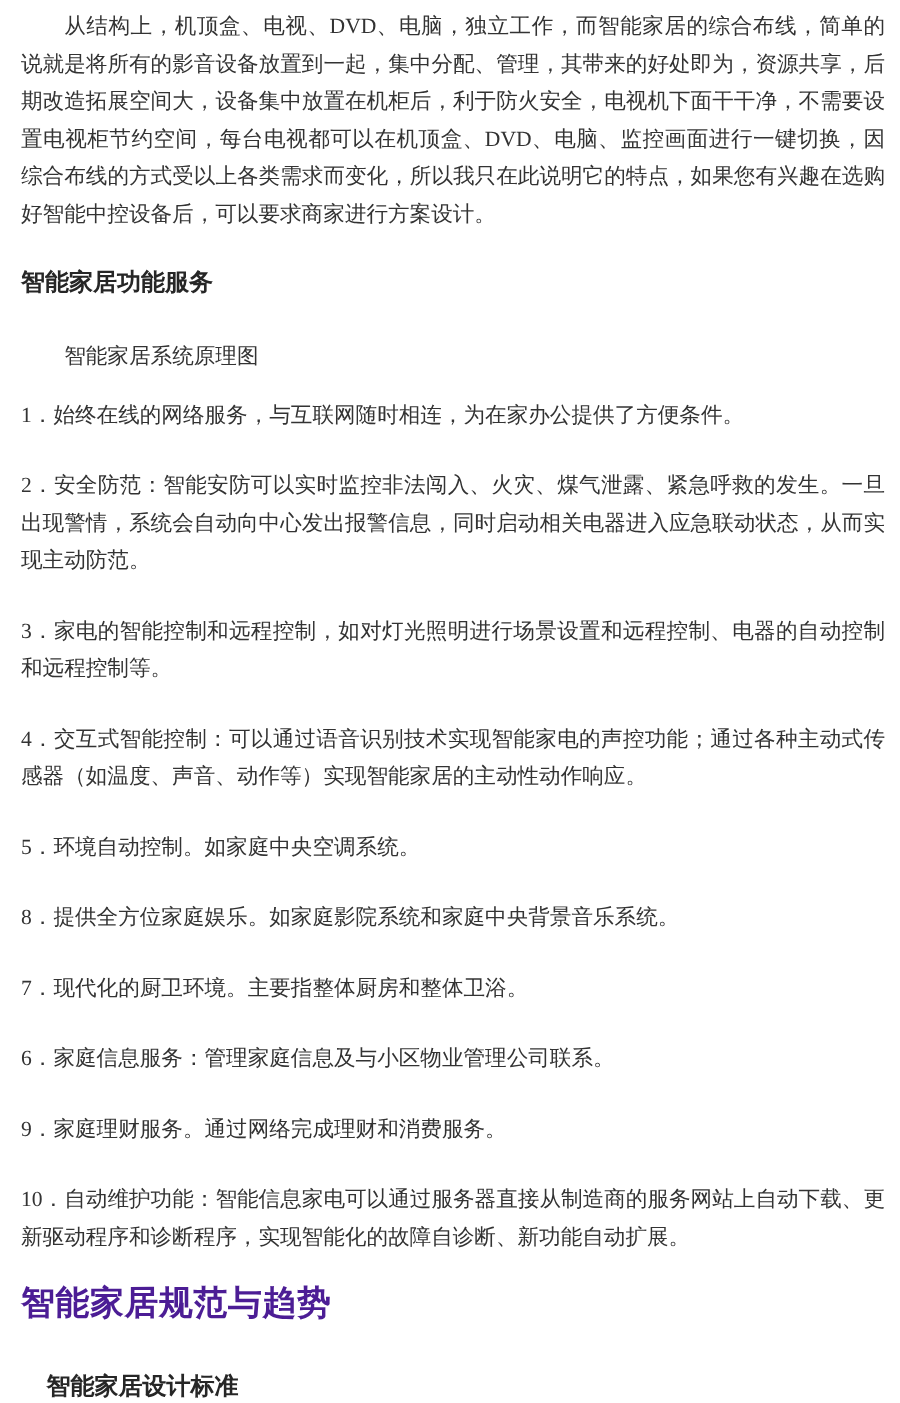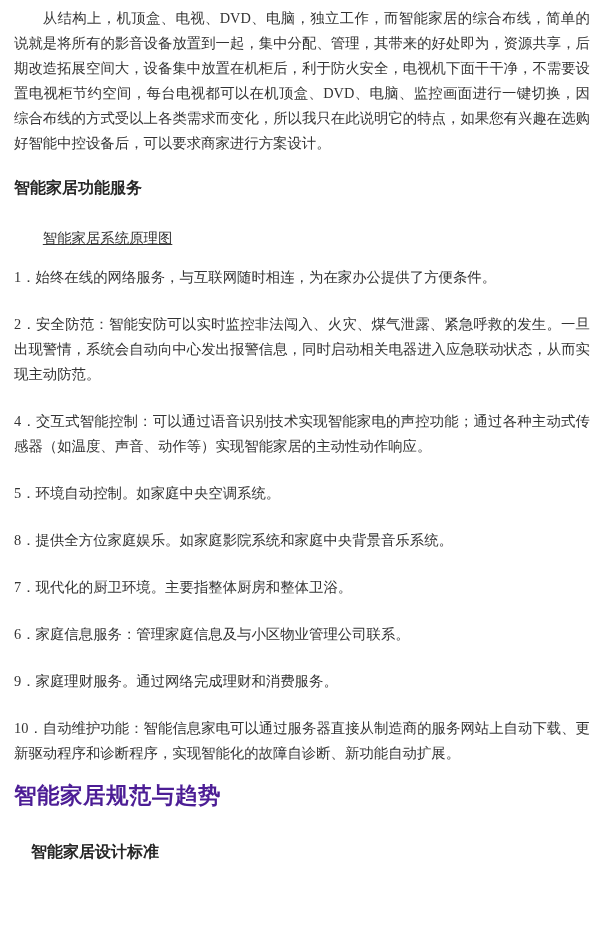--- a/index.html
+++ b/index.html
@@ -24,31 +24,30 @@
   }
   .para {
     margin: 0;
   }
   .indent {
     text-indent: 2em;
   }
   .caption {
     margin-top: 26px;
     text-indent: 2em;
-    text-decoration: underline;
   }
   .list-item {
     margin: 22px 0 0 0;
   }
   .list-item.first {
     margin-top: 14px;
     font-family: Liberation Serif, serif;
   }
   h1, h2, h3 {
-    font-family: Liberation Mono, monospace;
+    font-family: Liberation Serif, serif;
     color: #262626;
     font-weight: bold;
   }
   .h2-functions {
     font-size: 16px;
     line-height: 22px;
     margin: 22px 0 0 0;
   }
   .h1-trends {
     font-size: 22.5px;
@@ -71,20 +70,21 @@
   <p class="para indent">从结构上，机顶盒、电视、DVD、电脑，独立工作，而智能家居的综合布线，简单的说就是将所有的影音设备放置到一起，集中分配、管理，其带来的好处即为，资源共享，后期改造拓展空间大，设备集中放置在机柜后，利于防火安全，电视机下面干干净，不需要设置电视柜节约空间，每台电视都可以在机顶盒、DVD、电脑、监控画面进行一键切换，因综合布线的方式受以上各类需求而变化，所以我只在此说明它的特点，如果您有兴趣在选购好智能中控设备后，可以要求商家进行方案设计。</p>
 
   <h2 class="h2-functions">智能家居功能服务</h2>
 
   <p class="para caption">智能家居系统原理图</p>
 
   <p class="para list-item first">1．始终在线的网络服务，与互联网随时相连，为在家办公提供了方便条件。</p>
 
   <p class="para list-item">2．安全防范：智能安防可以实时监控非法闯入、火灾、煤气泄露、紧急呼救的发生。一旦出现警情，系统会自动向中心发出报警信息，同时启动相关电器进入应急联动状态，从而实现主动防范。</p>
 
+  <p class="para list-item">3．家电的智能控制和远程控制，如对灯光照明进行场景设置和远程控制、电器的自动控制和远程控制等。</p>
 
   <p class="para list-item">4．交互式智能控制：可以通过语音识别技术实现智能家电的声控功能；通过各种主动式传感器（如温度、声音、动作等）实现智能家居的主动性动作响应。</p>
 
   <p class="para list-item">5．环境自动控制。如家庭中央空调系统。</p>
 
   <p class="para list-item">8．提供全方位家庭娱乐。如家庭影院系统和家庭中央背景音乐系统。</p>
 
   <p class="para list-item">7．现代化的厨卫环境。主要指整体厨房和整体卫浴。</p>
 
   <p class="para list-item">6．家庭信息服务：管理家庭信息及与小区物业管理公司联系。</p>

